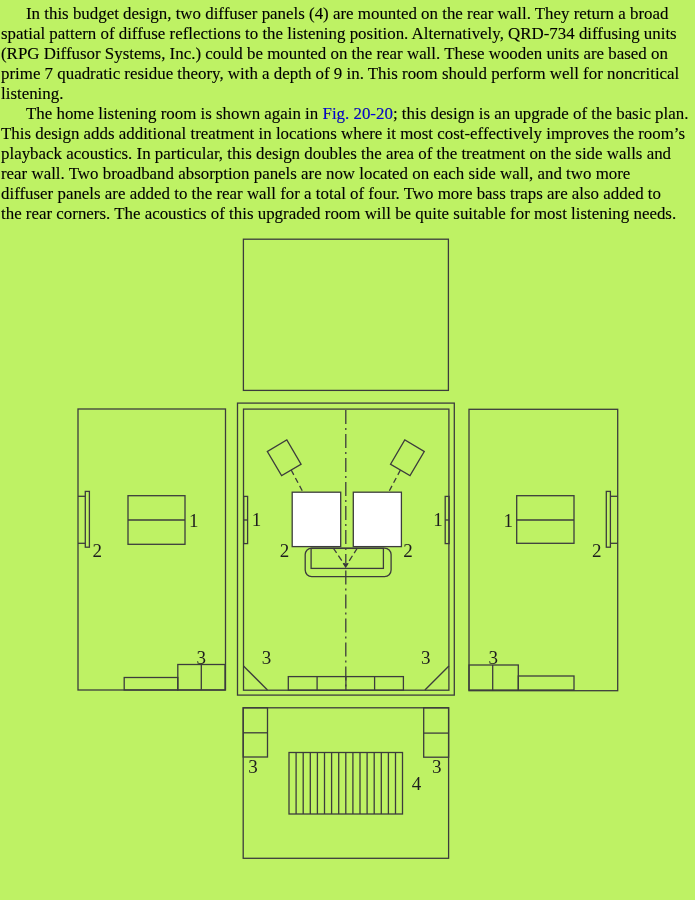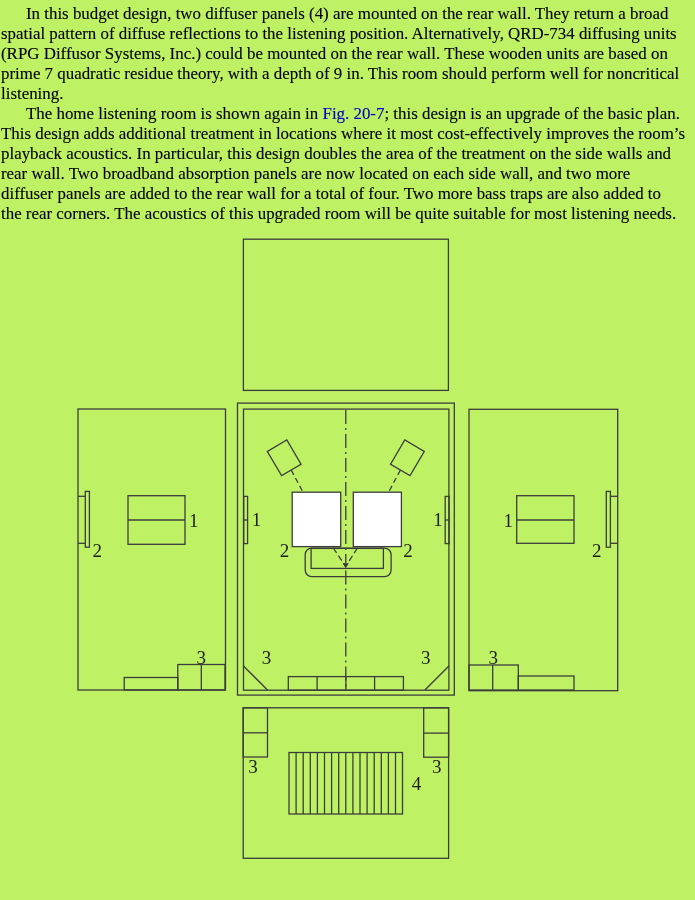--- a/index.html
+++ b/index.html
@@ -12,21 +12,21 @@
 </style>
 </head>
 <body>
 <div id="page">
 <div id="text">
 <p>In this budget design, two diffuser panels (4) are mounted on the rear wall. They return a broad<br>
 spatial pattern of diffuse reflections to the listening position. Alternatively, QRD-734 diffusing units<br>
 (RPG Diffusor Systems, Inc.) could be mounted on the rear wall. These wooden units are based on<br>
 prime 7 quadratic residue theory, with a depth of 9 in. This room should perform well for noncritical<br>
 listening.</p>
-<p>The home listening room is shown again in <a class="fig">Fig. 20-7</a>; this design is an upgrade of the basic plan.<br>
+<p>The home listening room is shown again in <a class="fig">Fig. 20-20</a>; this design is an upgrade of the basic plan.<br>
 This design adds additional treatment in locations where it most cost-effectively improves the room’s<br>
 playback acoustics. In particular, this design doubles the area of the treatment on the side walls and<br>
 rear wall. Two broadband absorption panels are now located on each side wall, and two more<br>
 diffuser panels are added to the rear wall for a total of four. Two more bass traps are also added to<br>
 the rear corners. The acoustics of this upgraded room will be quite suitable for most listening needs.</p>
 </div>
 <svg width="695" height="900" viewBox="0 0 695 900" fill="none" stroke="#3c3c3c" stroke-width="1.3">
 
   <rect x="243.4" y="239.2" width="205" height="151.2"></rect>
 

